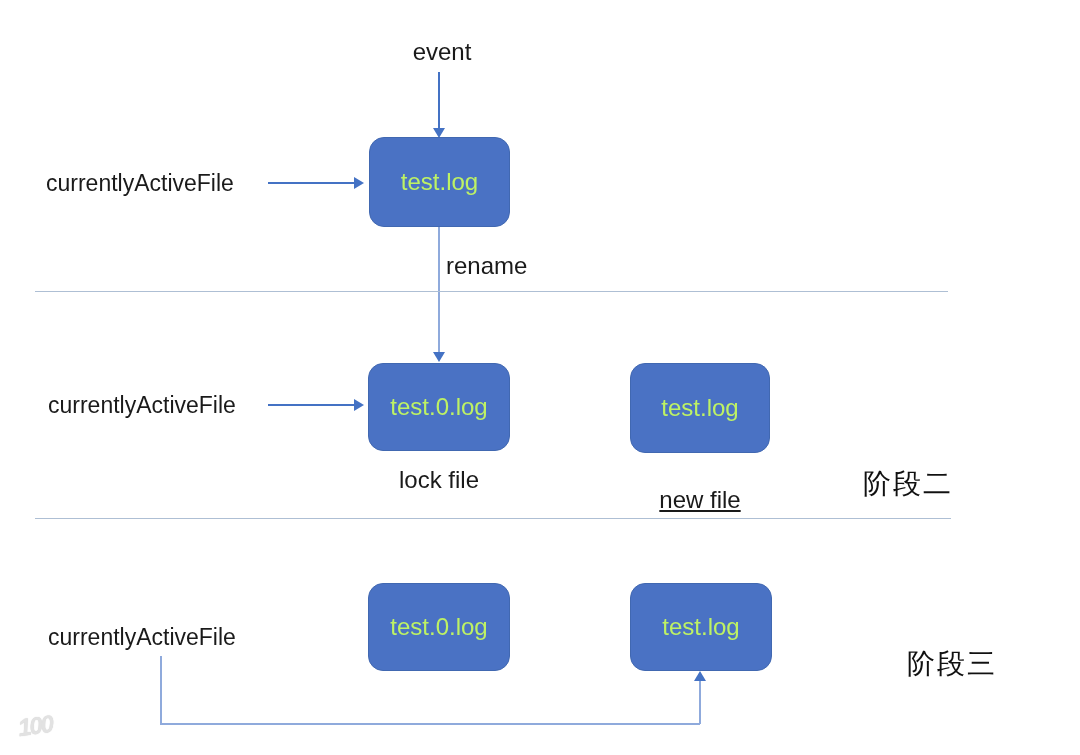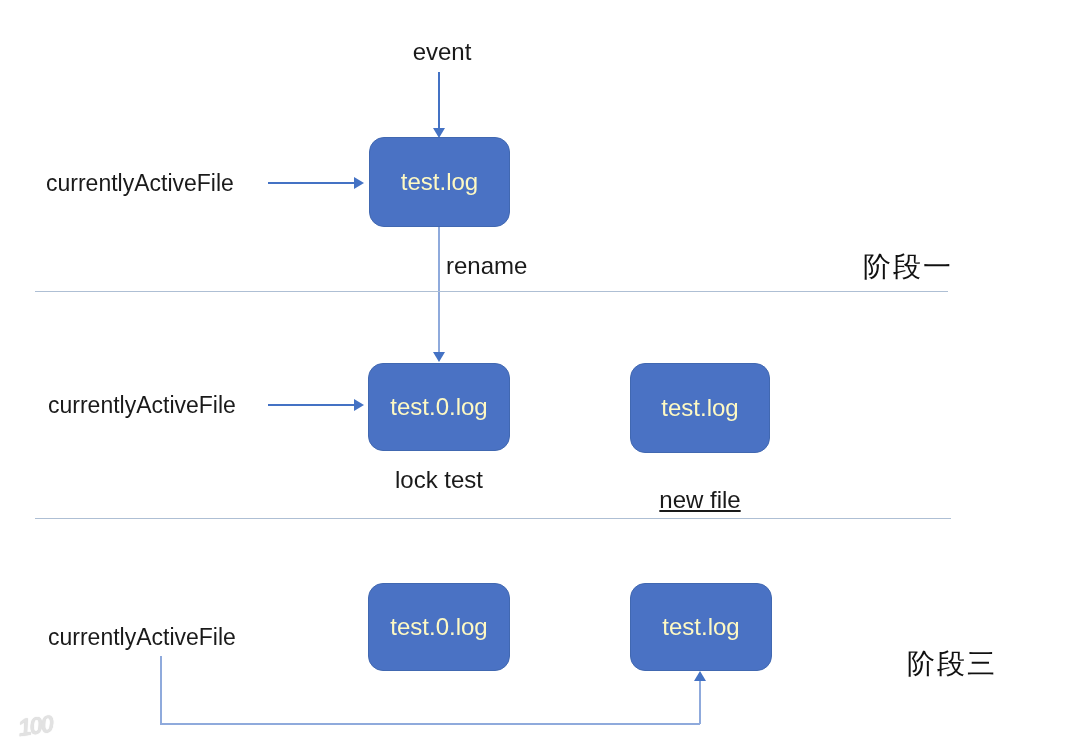--- a/index.html
+++ b/index.html
@@ -7,21 +7,21 @@
     position:relative;width:1080px;height:755px;background:#ffffff;overflow:hidden;
     font-family:"Liberation Sans","DejaVu Sans",sans-serif;color:#1a1a1a;margin-left:10px;
   }
   .abs{position:absolute;}
   .label{font-size:24px;color:#1a1a1a;white-space:nowrap;}
   .label-center{text-align:center;}
   .cn-label{font-size:28px;color:#111;white-space:nowrap;letter-spacing:2px;}
   .node{
     position:absolute;background:#4a72c4;border:1px solid #4168b1;border-radius:15px;
     display:flex;align-items:center;justify-content:center;
-    color:#fef9c3;font-size:24px;box-sizing:border-box;
+    color:#bef264;font-size:24px;box-sizing:border-box;
   }
   .hline{position:absolute;height:2px;background:#4472c4;}
   .vline{position:absolute;width:2px;background:#4472c4;}
   .hline.light{height:1.5px;background:#8faadc;}
   .vline.light{width:1.5px;background:#8faadc;}
   .divider{position:absolute;height:1px;background:#aebfd4;}
   .arrow-right{position:absolute;width:0;height:0;border-top:6px solid transparent;border-bottom:6px solid transparent;border-left:10px solid #4472c4;}
   .arrow-down{position:absolute;width:0;height:0;border-left:6px solid transparent;border-right:6px solid transparent;border-top:10px solid #4472c4;}
   .arrow-up{position:absolute;width:0;height:0;border-left:6px solid transparent;border-right:6px solid transparent;border-bottom:10px solid #4472c4;}
   .watermark{
@@ -48,41 +48,41 @@
 
   <div class="node" style="left:359px;top:137px;width:141px;height:90px;">
     <span>test.log</span>
   </div>
 
   <div class="vline light" style="left:428px;top:227px;height:126px;"></div>
   <div class="arrow-down" style="left:423px;top:352px;"></div>
 
   <div class="abs label" style="left:436px;top:252px;">rename</div>
 
-  <div class="abs cn-label" style="left:853px;top:248px;">阶段一</div>
 
   <div class="divider" style="left:25px;top:291px;width:913px;"></div>
 
   <div class="abs label" style="left:38px;top:392px;font-size:23px;">currentlyActiveFile</div>
 
   <div class="hline" style="left:258px;top:404px;width:87px;"></div>
   <div class="arrow-right" style="left:344px;top:399px;"></div>
 
   <div class="node" style="left:358px;top:363px;width:142px;height:88px;">
     <span>test.0.log</span>
   </div>
 
   <div class="node" style="left:620px;top:363px;width:140px;height:90px;">
     <span>test.log</span>
   </div>
 
-  <div class="abs label label-center" style="left:358px;top:466px;width:142px;">lock test</div>
+  <div class="abs label label-center" style="left:358px;top:466px;width:142px;">lock file</div>
 
   <div class="abs label label-center" style="left:615px;top:486px;width:150px;text-decoration:underline;">new file</div>
 
+  <div class="abs cn-label" style="left:853px;top:465px;">阶段二</div>
 
   <div class="divider" style="left:25px;top:518px;width:916px;"></div>
 
   <div class="abs label" style="left:38px;top:624px;font-size:23px;">currentlyActiveFile</div>
 
   <div class="node" style="left:358px;top:583px;width:142px;height:88px;">
     <span>test.0.log</span>
   </div>
 
   <div class="node" style="left:620px;top:583px;width:142px;height:88px;">

